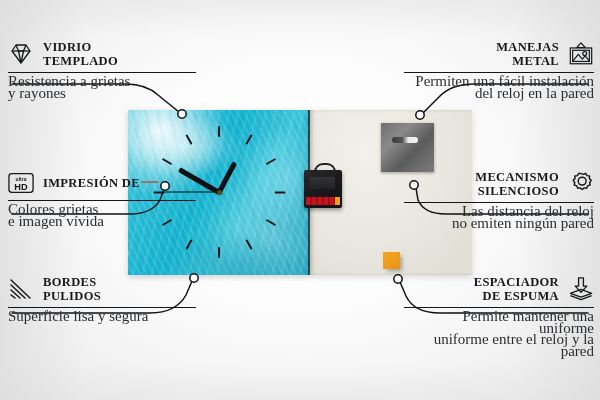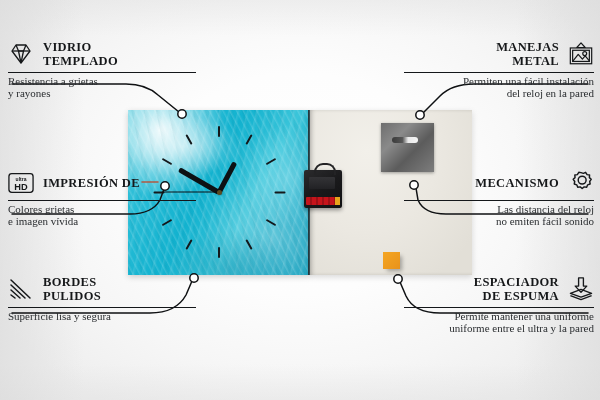--- a/index.html
+++ b/index.html
@@ -209,21 +209,21 @@
     color: #16181a;
     text-transform: uppercase;
   }
   .c-rule {
     height: 1px;
     background: #14171a;
     margin: 4px 0 3px 0;
   }
   .c-sub {
     font-family: "Liberation Serif", serif;
-    font-size: 11px;
+    font-size: 15px;
     line-height: 11.5px;
     color: #2a2d30;
   }
   .c-icon {
     flex: 0 0 auto;
     width: 26px; height: 26px;
     display: flex;
     align-items: center;
     justify-content: flex-end;
   }
@@ -408,26 +408,27 @@
             <path d="M13.5 2.2 L16 3 L18.3 1.9 L19.8 4.3 L22.4 4.6 L22.2 7.4 L24.1 9.2
                      L22.5 11.4 L23 14 L20.4 14.9 L19.4 17.4 L16.8 17 L14.7 18.7
                      L12.7 17 L10.1 17.4 L9.1 14.9 L6.5 14 L7 11.4 L5.4 9.2
                      L7.3 7.4 L7.1 4.6 L9.7 4.3 L11.2 1.9 Z"></path>
             <circle cx="14.7" cy="10" r="4.1"></circle>
           </g>
         </svg>
       </span>
       <span class="c-title">
         <span>MECANISMO</span><br>
+        <span>SILENCIOSO</span>
       </span>
     </div>
     <div class="c-rule"></div>
     <div class="c-sub">
       <span>Las distancia del reloj</span><br>
-      <span>no emiten fácil sonido</span>
+      <span>no emiten ningún pared</span>
     </div>
   </div>
 
   <div class="callout right" style="top:275px">
     <div class="c-head">
       <span class="c-icon">
         <svg width="27" height="26" viewBox="0 0 27 26">
           <g fill="none" stroke="#16181a" stroke-width="1.4" stroke-linejoin="round">
             <path d="M11 1.5 H16 V10 H19.5 L13.5 16.5 L7.5 10 H11 Z"></path>
             <path d="M13.5 13.5 L2.5 17.5 L13.5 21.5 L24.5 17.5 Z"></path>
@@ -436,17 +437,17 @@
         </svg>
       </span>
       <span class="c-title">
         <span>ESPACIADOR</span><br>
         <span>DE ESPUMA</span>
       </span>
     </div>
     <div class="c-rule"></div>
     <div class="c-sub">
       <span>Permite mantener una uniforme</span><br>
-      <span>uniforme entre el ultra y la pared</span>
+      <span>uniforme entre el reloj y la pared</span>
     </div>
   </div>
 
 </div>
 
 </body></html>

